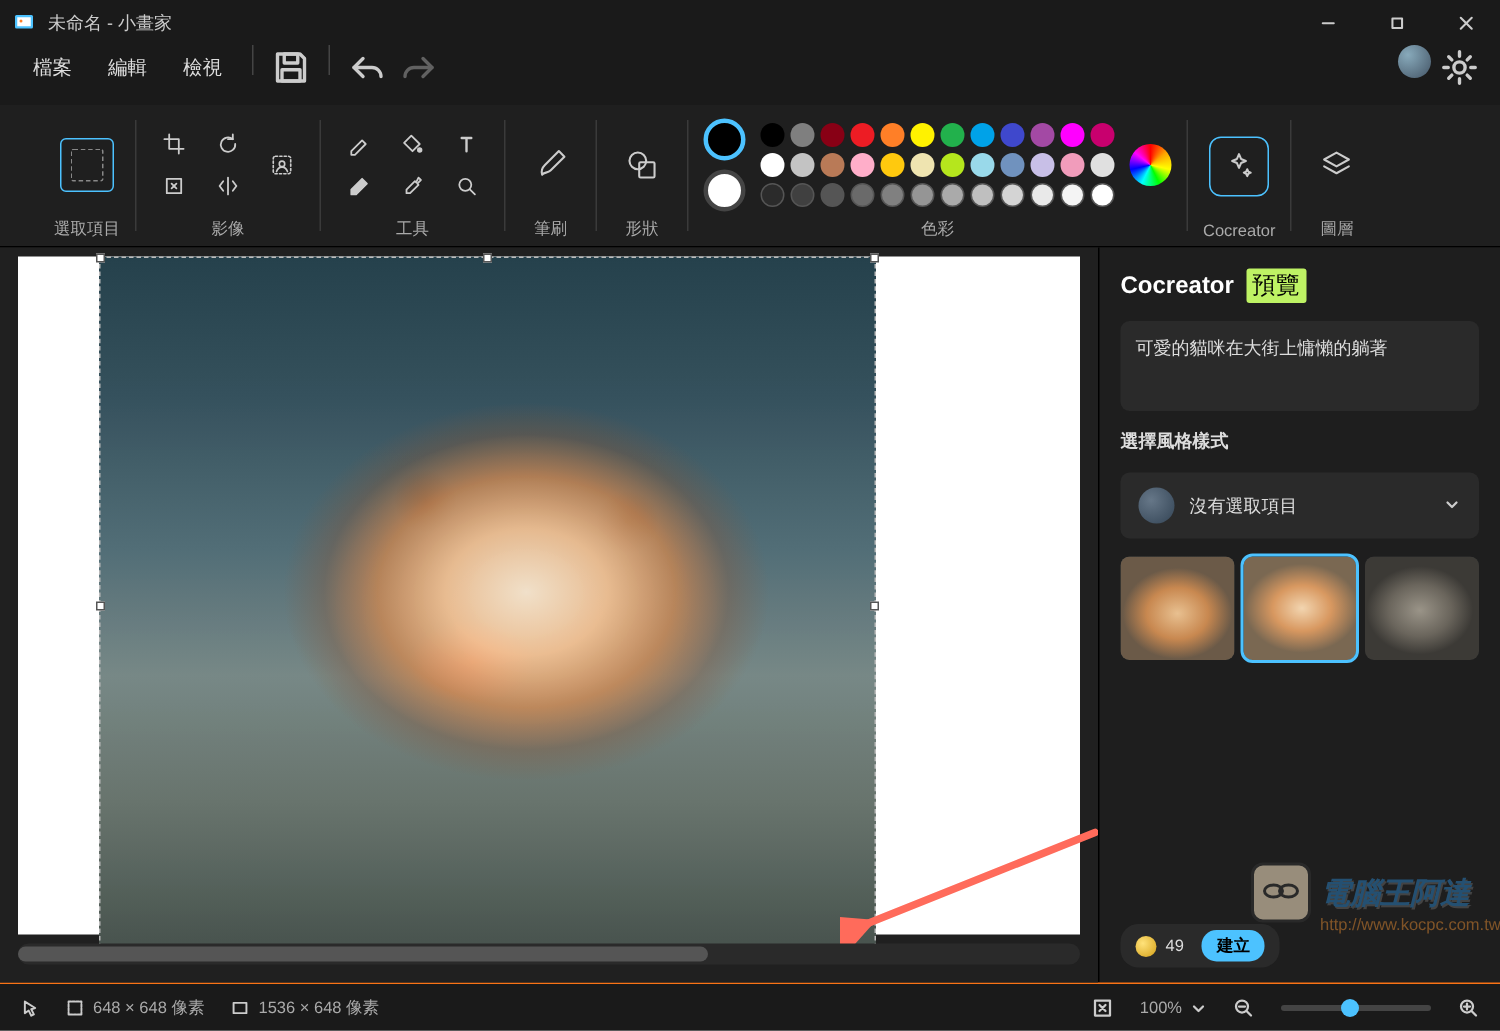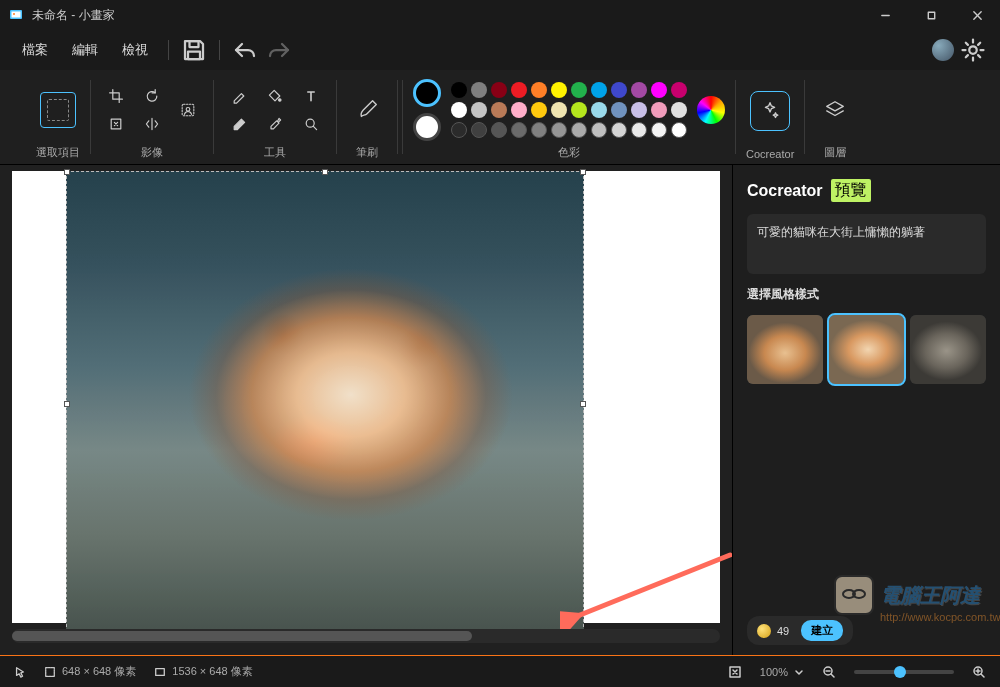--- a/index.html
+++ b/index.html
@@ -5,21 +5,21 @@
 *{margin:0;padding:0;box-sizing:border-box;font-family:"Segoe UI","Microsoft JhengHei",sans-serif}
 body{background:#fff;overflow:hidden}
 .window{width:1000px;height:687px;background:#1a1a1a;display:flex;flex-direction:column;color:#ddd;font-size:12px;position:relative}
 
 .titlebar{height:30px;background:#1a1a1a;display:flex;align-items:center;padding:0 8px;position:relative}
 .titlebar .app-icon{width:16px;height:16px;margin-right:8px;display:flex;align-items:center;justify-content:center}
 .titlebar .title{font-size:12px;color:#ccc}
 .titlebar .win-controls{position:absolute;right:0;top:0;height:30px;display:flex}
 .win-btn{width:46px;height:30px;display:flex;align-items:center;justify-content:center;color:#ccc;font-size:10px;cursor:pointer}
 
-.menubar{height:40px;background:#1a1a1a;display:flex;align-items:center;padding:0 12px;gap:4px}
+.menubar{height:40px;background:#1a1a1a;display:flex;align-items:flex-start;padding:0 12px;gap:4px}
 .menubar .menu-item{padding:6px 10px;font-size:13px;cursor:pointer;border-radius:4px}
 .menubar .sep{width:1px;height:20px;background:#444;margin:0 6px}
 .menubar .icon-btn{width:30px;height:30px;display:flex;align-items:center;justify-content:center;border-radius:4px;cursor:pointer}
 .menubar .spacer{flex:1}
 .avatar{width:22px;height:22px;border-radius:50%;background:radial-gradient(circle at 30% 30%,#8ab,#456)}
 
 .ribbon{height:95px;background:#1f1f1f;display:flex;align-items:stretch;padding:0 28px;border-bottom:1px solid #000}
 .group{display:flex;flex-direction:column;align-items:center;justify-content:space-between;padding:6px 8px 4px;position:relative}
 .group .tools{display:flex;align-items:center;gap:6px;flex:1}
 .group .label{font-size:11px;color:#aaa;padding-top:2px}
@@ -254,20 +254,31 @@
       <div class="tools">
         <div class="tool-big">
             <svg viewBox="0 0 28 28" width="26" height="26">
               <path d="M20 4l4 4-10 10c-2 2-5 1-6 3-1-3 0-5 2-7z"></path>
             </svg>
           </div>
       </div>
       <div class="label">筆刷</div>
     </div>
     <div class="vsep"></div>
+    <div class="group">
+      <div class="tools">
+        <div class="tool-big">
+            <svg viewBox="0 0 28 28" width="26" height="26">
+              <circle cx="11" cy="11" r="6"></circle>
+              <rect x="12" y="12" width="11" height="11" rx="1"></rect>
+            </svg>
+          </div>
+      </div>
+      <div class="label">形狀</div>
+    </div>
     <div class="vsep"></div>
     <div class="group" style="flex:0 0 auto">
       <div class="tools" style="gap:10px">
         <div style="display:flex;flex-direction:column;gap:6px;align-items:center">
           <div class="color-swatch primary"></div>
           <div class="color-swatch secondary"></div>
         </div>
         <div class="palette" id="palette">
             <div class="c" style="background: rgb(0, 0, 0);"></div>
             <div class="c" style="background: rgb(127, 127, 127);"></div>
@@ -366,20 +377,27 @@
 
     <div class="panel">
       <div class="panel-header">
         <span class="title">Cocreator</span>
         <span class="badge">預覽</span>
       </div>
       <textarea class="textarea" style="">可愛的貓咪在大街上慵懶的躺著</textarea>
       <div class="field-label">
           <span>選擇風格樣式</span>
         </div>
+      <div class="select">
+        <div class="thumb"></div>
+        <span>沒有選取項目</span>
+        <span class="chev"><svg viewBox="0 0 12 12" width="12" height="12">
+              <path d="M3 5l3 3 3-3"></path>
+            </svg></span>
+      </div>
       <div class="variants">
         <div class="variant">
             <div class="vi" style="background:radial-gradient(ellipse 60% 55% at 50% 55%,#e8c090 0%,#c88850 45%,#6b5a48 80%),linear-gradient(#3a4548,#2a3436)"></div>
           </div>
         <div class="variant selected">
             <div class="vi" style="background:radial-gradient(ellipse 65% 55% at 52% 50%,#f2d5b0 0%,#d89860 40%,#7a6852 78%),linear-gradient(#2a4550,#3a5560 40%,#56717a)"></div>
           </div>
         <div class="variant">
             <div class="vi" style="background:radial-gradient(ellipse 55% 50% at 48% 52%,#9a9488 0%,#6a655c 50%,#3c3a36 85%),linear-gradient(#2b2e30,#1e2022)"></div>
           </div>

